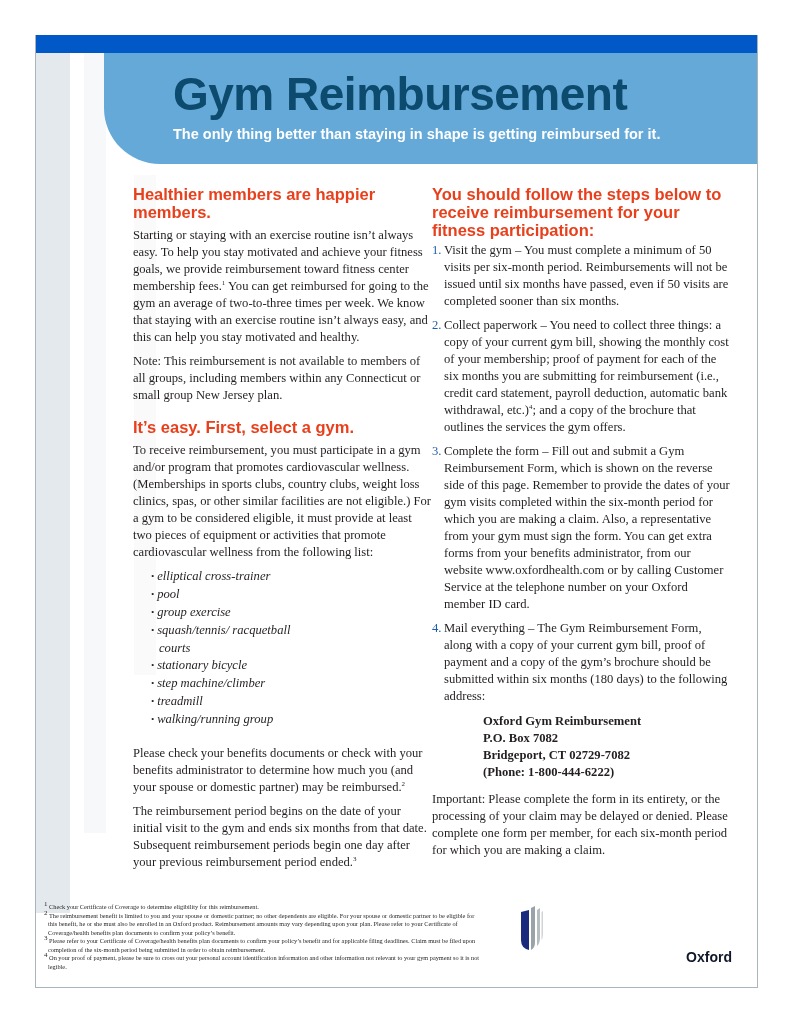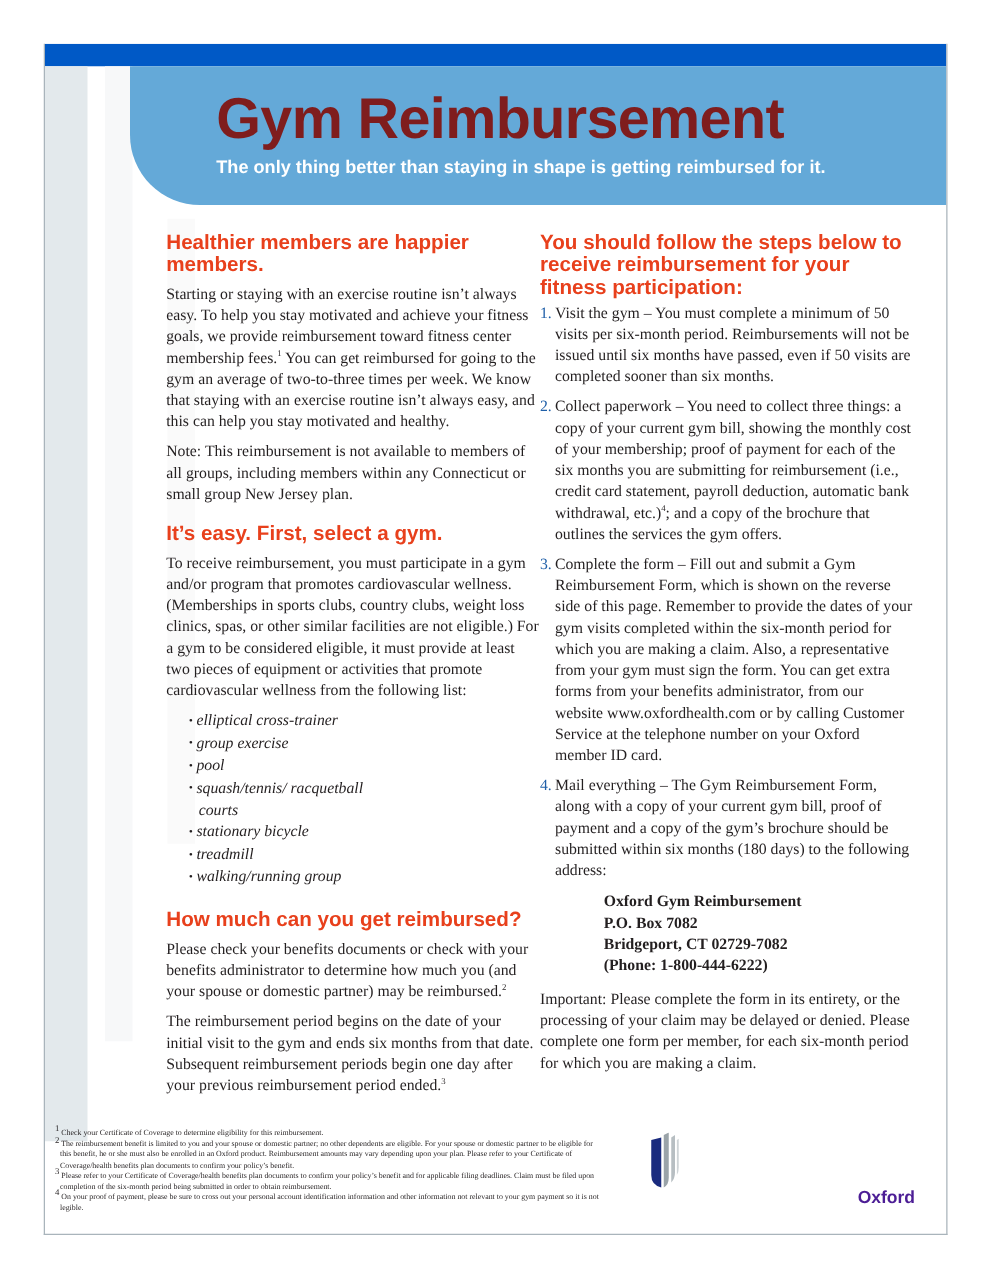--- a/index.html
+++ b/index.html
@@ -3,42 +3,42 @@
 <meta charset="utf-8">
 <style>
   html, body { margin: 0; padding: 0; }
   body { width: 791px; height: 1024px; background: #ffffff; position: relative; overflow: hidden; font-family: "Liberation Serif", serif; color: #231f20; }
   .page { position: absolute; left: 35px; top: 35px; width: 723px; height: 953px; border: 1px solid #a9b4bb; border-top: none; background: #fff; box-sizing: border-box; overflow: hidden; }
   .topbar { position: absolute; left: 0; top: 0; width: 100%; height: 18px; background: #0059c6; }
   .stripe1 { position: absolute; left: 0; top: 18px; width: 34px; height: 860px; background: #e3e9ec; }
   .stripe2 { position: absolute; left: 48px; top: 18px; width: 22px; height: 780px; background: #f7f8f9; }
   .stripe3 { position: absolute; left: 98px; top: 140px; width: 22px; height: 500px; background: #fafafa; }
   .banner { position: absolute; left: 68px; top: 18px; right: 0; height: 111px; background: #64a9d8; border-bottom-left-radius: 56px; }
-  .title { position: absolute; left: 69px; top: 14px; font-family: "Liberation Sans", sans-serif; font-weight: bold; font-size: 46px; color: #7f1d1d; letter-spacing: -0.5px; margin: 0; white-space: nowrap; }
+  .title { position: absolute; left: 69px; top: 14px; font-family: "Liberation Sans", sans-serif; font-weight: bold; font-size: 46px; color: #0c4a6e; letter-spacing: -0.5px; margin: 0; white-space: nowrap; }
   .subtitle { position: absolute; left: 69px; top: 73px; font-family: "Liberation Sans", sans-serif; font-weight: bold; font-size: 14.5px; color: #ffffff; margin: 0; white-space: nowrap; }
   .col { position: absolute; top: 150px; width: 300px; }
   .col-left { left: 79px; margin-left: 18px; }
   .col-right { left: 396px; width: 300px; }
   h2 { font-family: "Liberation Sans", sans-serif; font-weight: bold; color: #e8401c; font-size: 16.5px; line-height: 18px; margin: 0 0 6px 0; }
   p { font-size: 12.6px; line-height: 17px; margin: 0 0 7px 0; }
   sup { font-size: 7px; vertical-align: super; line-height: 0; }
   ul.bullets { list-style: none; margin: 3px 0 12px 18px; padding: 0; }
   ul.bullets li { font-size: 12.6px; line-height: 17px; padding-left: 8px; text-indent: -8px; font-style: italic; }
   ul.bullets li .dot { font-size: 9px; margin-right: 3px; position: relative; top: -1px; }
   .h-gap { margin-top: 14px; }
   ol.steps { list-style: none; margin: 0; padding: 0; }
   ol.steps li { position: relative; padding-left: 12px; font-size: 12.6px; line-height: 17px; margin-bottom: 7px; }
   ol.steps li .num { position: absolute; left: 0; top: 0; color: #1f5fa8; font-family: "Liberation Serif", serif; }
   .address { margin: 8px 0 10px 51px; font-weight: bold; font-size: 12.6px; line-height: 17px; }
   .footnotes { position: absolute; left: 8px; top: 868px; width: 440px; font-size: 6.3px; line-height: 8.5px; color: #231f20; }
   .footnotes div { padding-left: 4px; text-indent: -4px; }
   .logo { position: absolute; left: 484px; top: 867px; width: 220px; height: 70px; }
   .logo-mark { position: absolute; left: 0; top: 4px; }
   .logo-name { position: absolute; left: 26px; top: 16px; font-family: "Liberation Serif", serif; font-weight: bold; font-size: 25px; color: #1a2b7e; letter-spacing: -0.6px; white-space: nowrap; }
-  .logo-sub { position: absolute; right: 8px; top: 47px; font-family: "Liberation Sans", sans-serif; font-weight: bold; font-size: 14px; color: #4c1d95; }
+  .logo-sub { position: absolute; right: 8px; top: 47px; font-family: "Liberation Sans", sans-serif; font-weight: bold; font-size: 14px; color: #0f172a; }
 </style>
 </head>
 <body>
 
 <div class="page">
   <div class="topbar"></div>
   <div class="stripe1"></div>
   <div class="stripe2"></div>
   <div class="stripe3"></div>
 
@@ -52,31 +52,31 @@
       <h2>Healthier members are happier members.</h2>
       <p><span>Starting or staying with an exercise routine isn’t always easy. To help you stay motivated and achieve your fitness goals, we provide reimbursement toward fitness center membership fees.</span><sup>1</sup><span> You can get reimbursed for going to the gym an average of two-to-three times per week. We know that staying with an exercise routine isn’t always easy, and this can help you stay motivated and healthy.</span></p>
       <p>Note: This reimbursement is not available to members of all groups, including members within any Connecticut or small group New Jersey plan.</p>
     </section>
 
     <section class="h-gap" style="margin-top:14px;">
       <h2>It’s easy. First, select a gym.</h2>
       <p>To receive reimbursement, you must participate in a gym and/or program that promotes cardiovascular wellness. (Memberships in sports clubs, country clubs, weight loss clinics, spas, or other similar facilities are not eligible.) For a gym to be considered eligible, it must provide at least two pieces of equipment or activities that promote cardiovascular wellness from the following list:</p>
       <ul class="bullets">
         <li><span class="dot">•</span><span>elliptical cross-trainer</span></li>
+        <li><span class="dot">•</span><span>pool</span></li>
         <li><span class="dot">•</span><span>group exercise</span></li>
-        <li><span class="dot">•</span><span>pool</span></li>
         <li style="width:150px;"><span class="dot">•</span><span>squash/tennis/ racquetball courts</span></li>
         <li><span class="dot">•</span><span>stationary bicycle</span></li>
+        <li><span class="dot">•</span><span>step machine/climber</span></li>
         <li><span class="dot">•</span><span>treadmill</span></li>
         <li><span class="dot">•</span><span>walking/running group</span></li>
       </ul>
     </section>
 
     <section style="margin-top:16px;">
-      <h2>How much can you get reimbursed?</h2>
       <p><span>Please check your benefits documents or check with your benefits administrator to determine how much you (and your spouse or domestic partner) may be reimbursed.</span><sup>2</sup></p>
       <p><span>The reimbursement period begins on the date of your initial visit to the gym and ends six months from that date. Subsequent reimbursement periods begin one day after your previous reimbursement period ended.</span><sup>3</sup></p>
     </section>
   </div>
 
   <div class="col col-right">
     <h2 style="margin-bottom:3px;">You should follow the steps below to receive reimbursement for your fitness participation:</h2>
     <ol class="steps">
       <li><span class="num">1.</span><span>Visit the gym – You must complete a minimum of 50 visits per six-month period. Reimbursements will not be issued until six months have passed, even if 50 visits are completed sooner than six months.</span></li>
       <li><span class="num">2.</span><span>Collect paperwork – You need to collect three things: a copy of your current gym bill, showing the monthly cost of your membership; proof of payment for each of the six months you are submitting for reimbursement (i.e., credit card statement, payroll deduction, automatic bank withdrawal, etc.)</span><sup>4</sup><span>; and a copy of the brochure that outlines the services the gym offers.</span></li>

